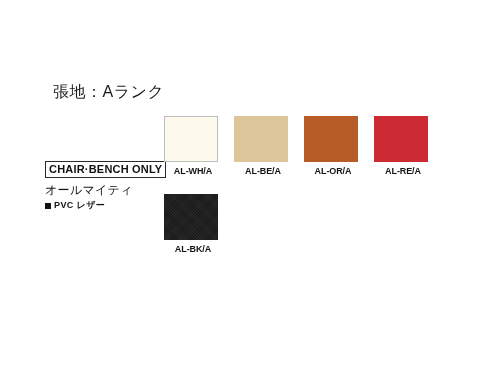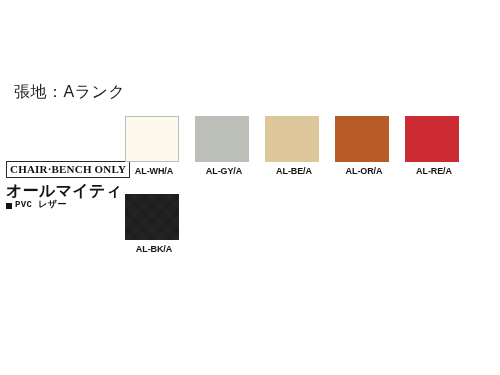--- a/index.html
+++ b/index.html
@@ -13,20 +13,21 @@
     position: relative;
     overflow: hidden;
     font-family: "Liberation Sans", "DejaVu Sans", sans-serif;
     color: #1a1a1a;
   }
 
   #catalog-page {
     position: absolute;
     inset: 0;
     background: #ffffff;
+    margin-left: 39px;
   }
 
   
   #page-title {
     position: absolute;
     left: 14px;
     top: 82px;
     font-size: 16px;
     line-height: 20px;
     letter-spacing: 0.5px;
@@ -45,45 +46,44 @@
   #usage-badge {
     display: inline-block;
     border: 1px solid #2a2a2a;
     padding: 1px 3px 2px 3px;
     font-size: 11px;
     line-height: 12px;
     font-weight: 700;
     letter-spacing: 0.2px;
     color: #111111;
     white-space: nowrap;
-    font-family: Liberation Serif, serif;
+    font-family: Liberation Sans, sans-serif;
   }
   #material-group {
     margin-top: 6px;
   }
   #material-title {
-    font-size: 16px;
+    font-size: 12px;
     line-height: 13px;
-    font-weight: 700;
+    font-weight: 400;
     letter-spacing: 0.3px;
     color: #131313;
     white-space: nowrap;
   }
   #material-item {
     margin-top: 3px;
     font-size: 9px;
     line-height: 11px;
     font-weight: 700;
     letter-spacing: 0.4px;
     color: #131313;
     white-space: nowrap;
     display: flex;
     align-items: center;
     gap: 3px;
-    font-family: Liberation Mono, monospace;
   }
   .bullet-square {
     display: inline-block;
     width: 6px;
     height: 6px;
     background: #121212;
     flex: 0 0 auto;
   }
 
   
@@ -149,24 +149,20 @@
     </div>
   </div>
 
   <div id="swatch-grid">
       <div class="swatch-row">
         <div class="swatch-cell">
           <div class="swatch-chip has-outline" style="background: rgb(253, 249, 236);"></div>
           <div class="swatch-label">AL-WH/A</div>
         </div>
         <div class="swatch-cell">
-          <div class="swatch-chip" style="background: rgb(188, 191, 184);"></div>
-          <div class="swatch-label">AL-GY/A</div>
-        </div>
-        <div class="swatch-cell">
           <div class="swatch-chip" style="background: rgb(221, 199, 154);"></div>
           <div class="swatch-label">AL-BE/A</div>
         </div>
         <div class="swatch-cell">
           <div class="swatch-chip" style="background: rgb(183, 92, 39);"></div>
           <div class="swatch-label">AL-OR/A</div>
         </div>
         <div class="swatch-cell">
           <div class="swatch-chip" style="background: rgb(204, 43, 51);"></div>
           <div class="swatch-label">AL-RE/A</div>

